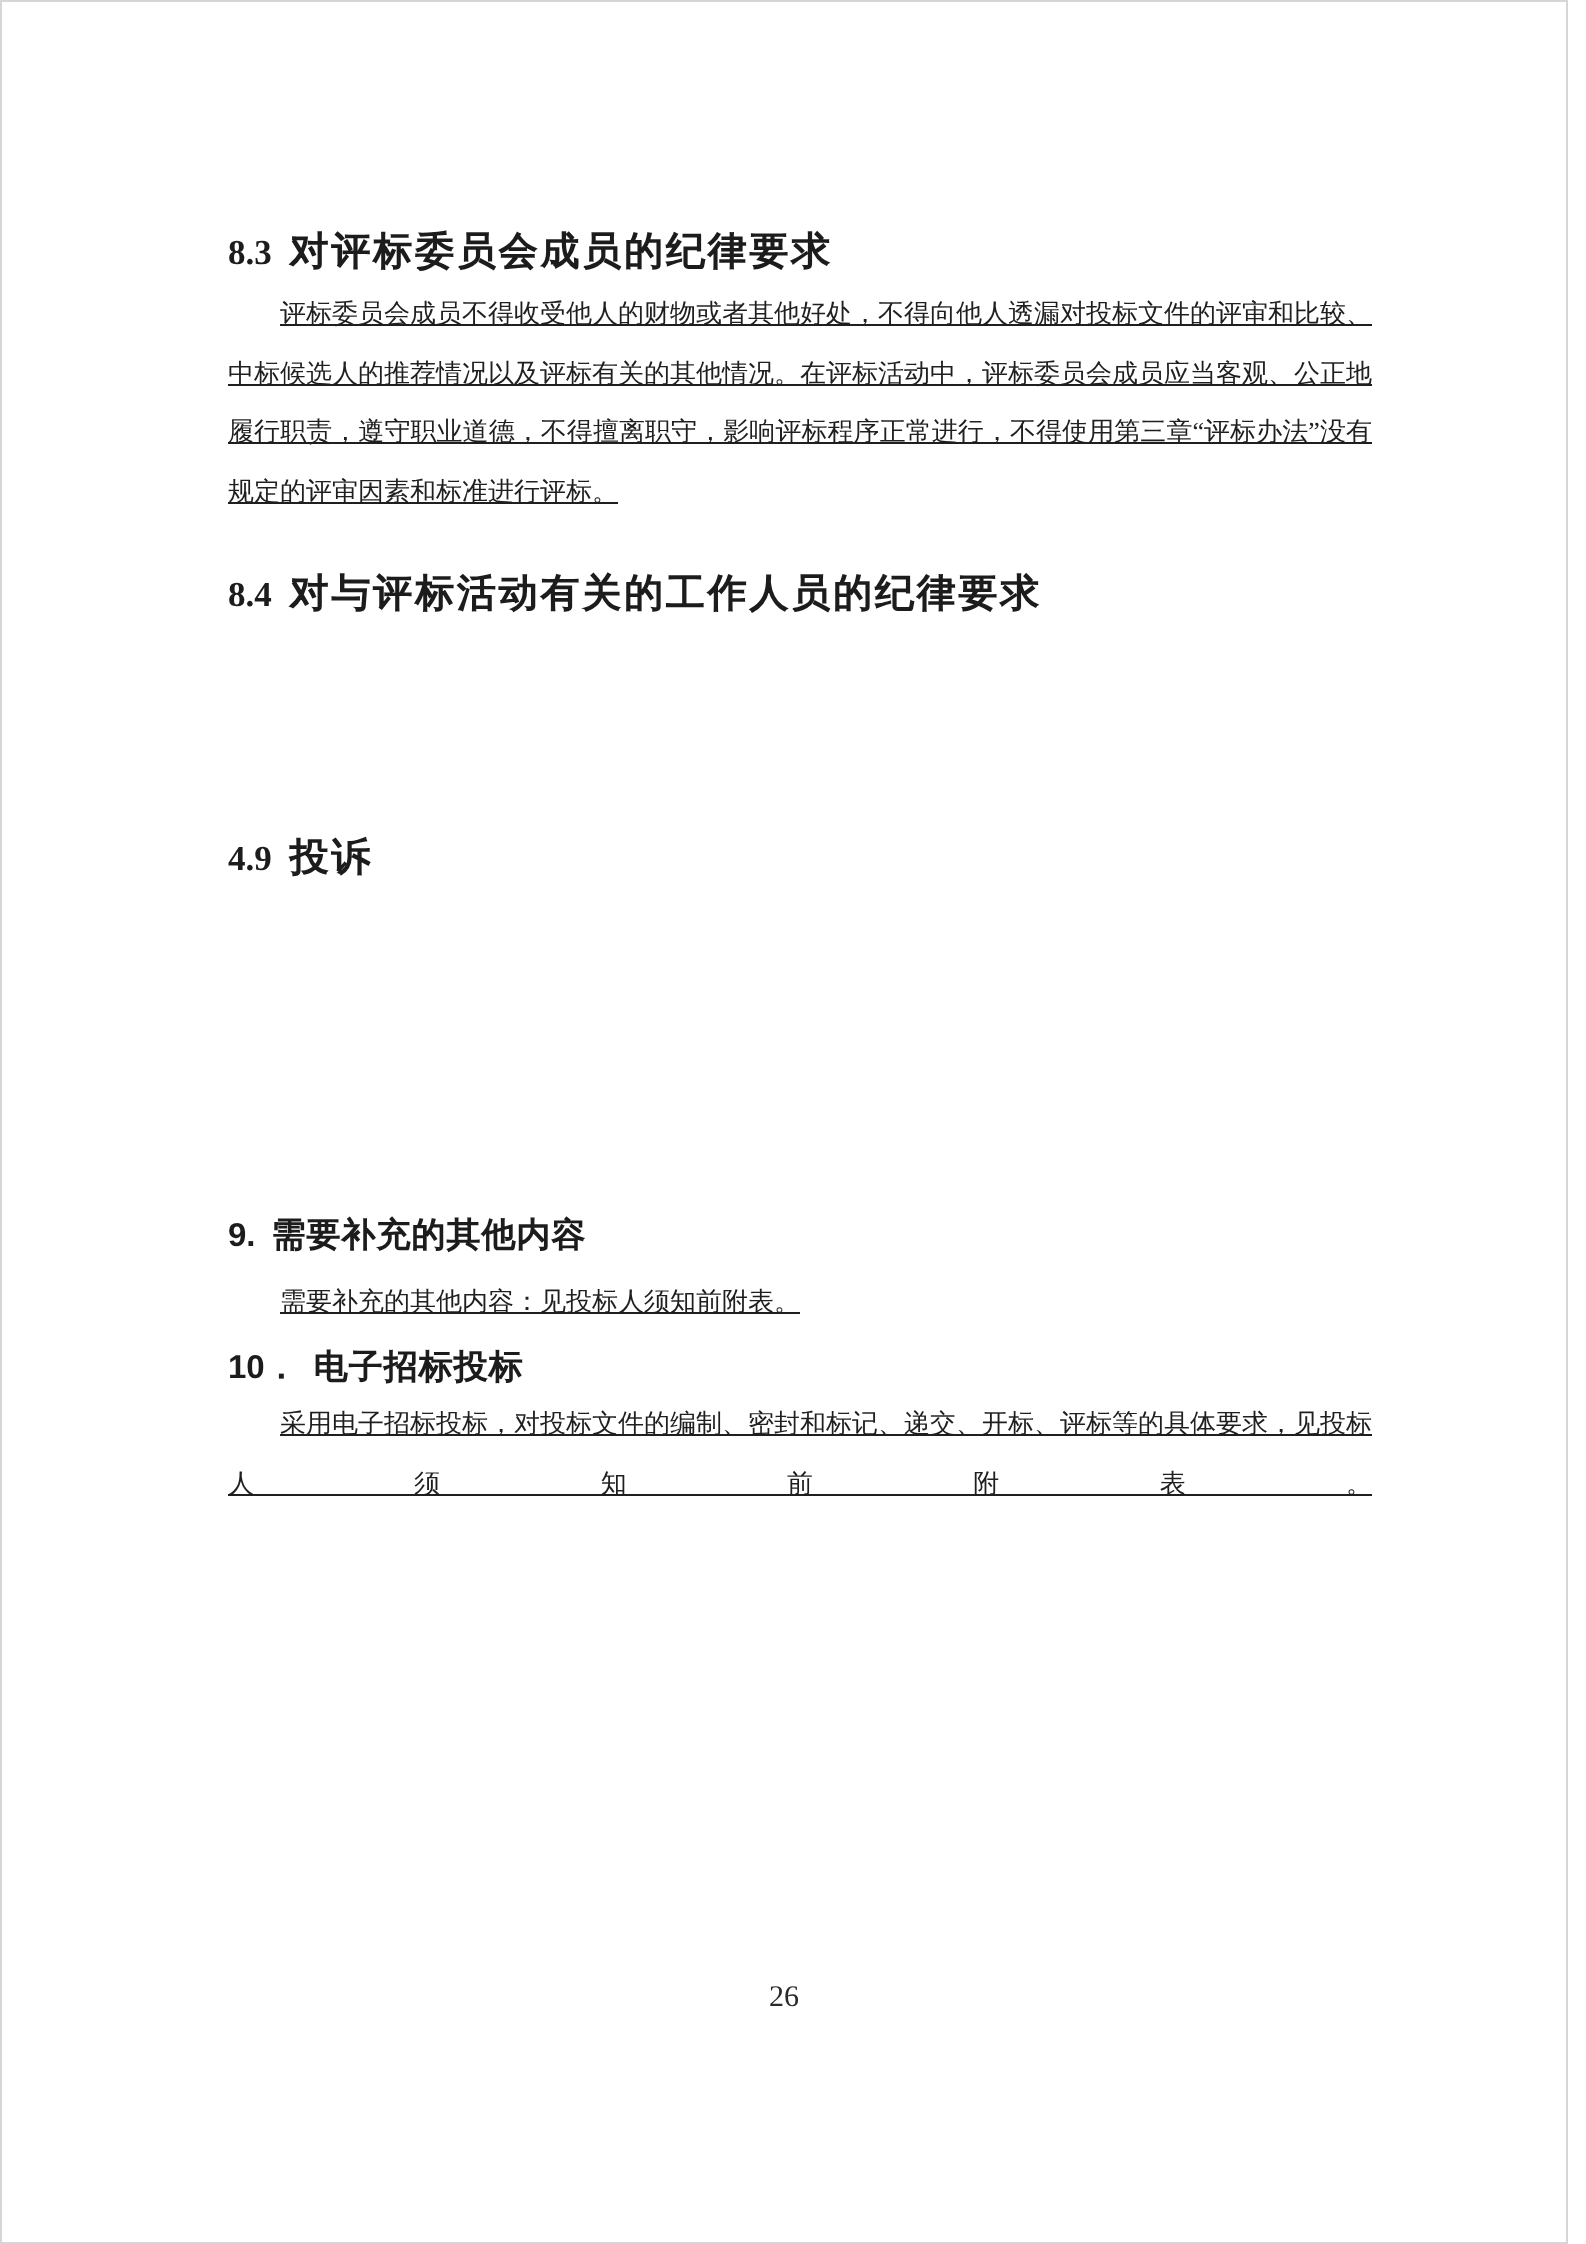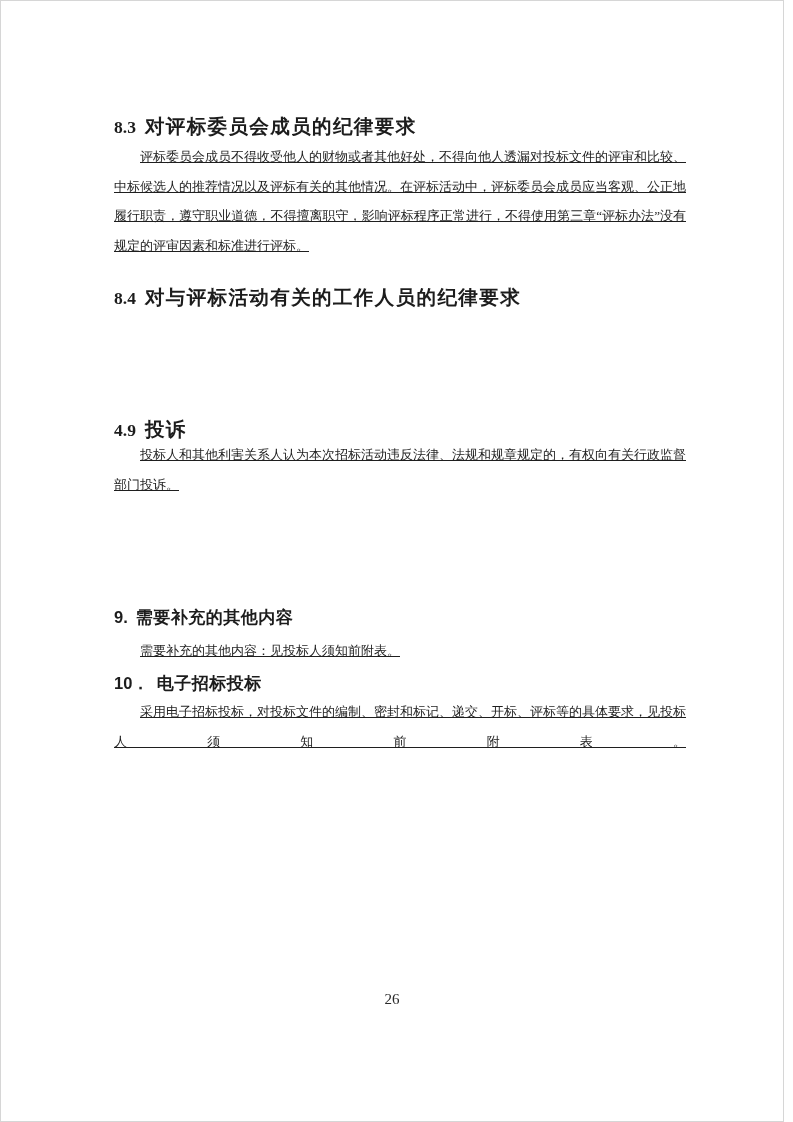--- a/index.html
+++ b/index.html
@@ -83,21 +83,20 @@
   </div>
   <p class="body-para" style="top:141px">评标委员会成员不得收受他人的财物或者其他好处，不得向他人透漏对投标文件的评审和比较、中标候选人的推荐情况以及评标有关的其他情况。在评标活动中，评标委员会成员应当客观、公正地履行职责，遵守职业道德，不得擅离职守，影响评标程序正常进行，不得使用第三章“评标办法”没有规定的评审因素和标准进行评标。</p>
 
   <div class="sec-heading" style="top:287px">
     <span class="num">8.4</span><span class="title">对与评标活动有关的工作人员的纪律要求</span>
   </div>
 
   <div class="sec-heading" style="top:419px">
     <span class="num">4.9</span><span class="title">投诉</span>
   </div>
-  <p class="body-para" style="top:439px">投标人和其他利害关系人认为本次招标活动违反法律、法规和规章规定的，有权向有关行政监督部门投诉。</p>
 
   <div class="sec-heading minor" style="top:608px">
     <span class="num">9.</span><span class="title">需要补充的其他内容</span>
   </div>
   <p class="body-para" style="top:635px">需要补充的其他内容：见投标人须知前附表。</p>
 
   <div class="sec-heading minor" style="top:674px">
     <span class="num">10．</span><span class="title">电子招标投标</span>
   </div>
   <p class="body-para distribute-last" style="top:696px">采用电子招标投标，对投标文件的编制、密封和标记、递交、开标、评标等的具体要求，见投标人须知前附表。</p>

